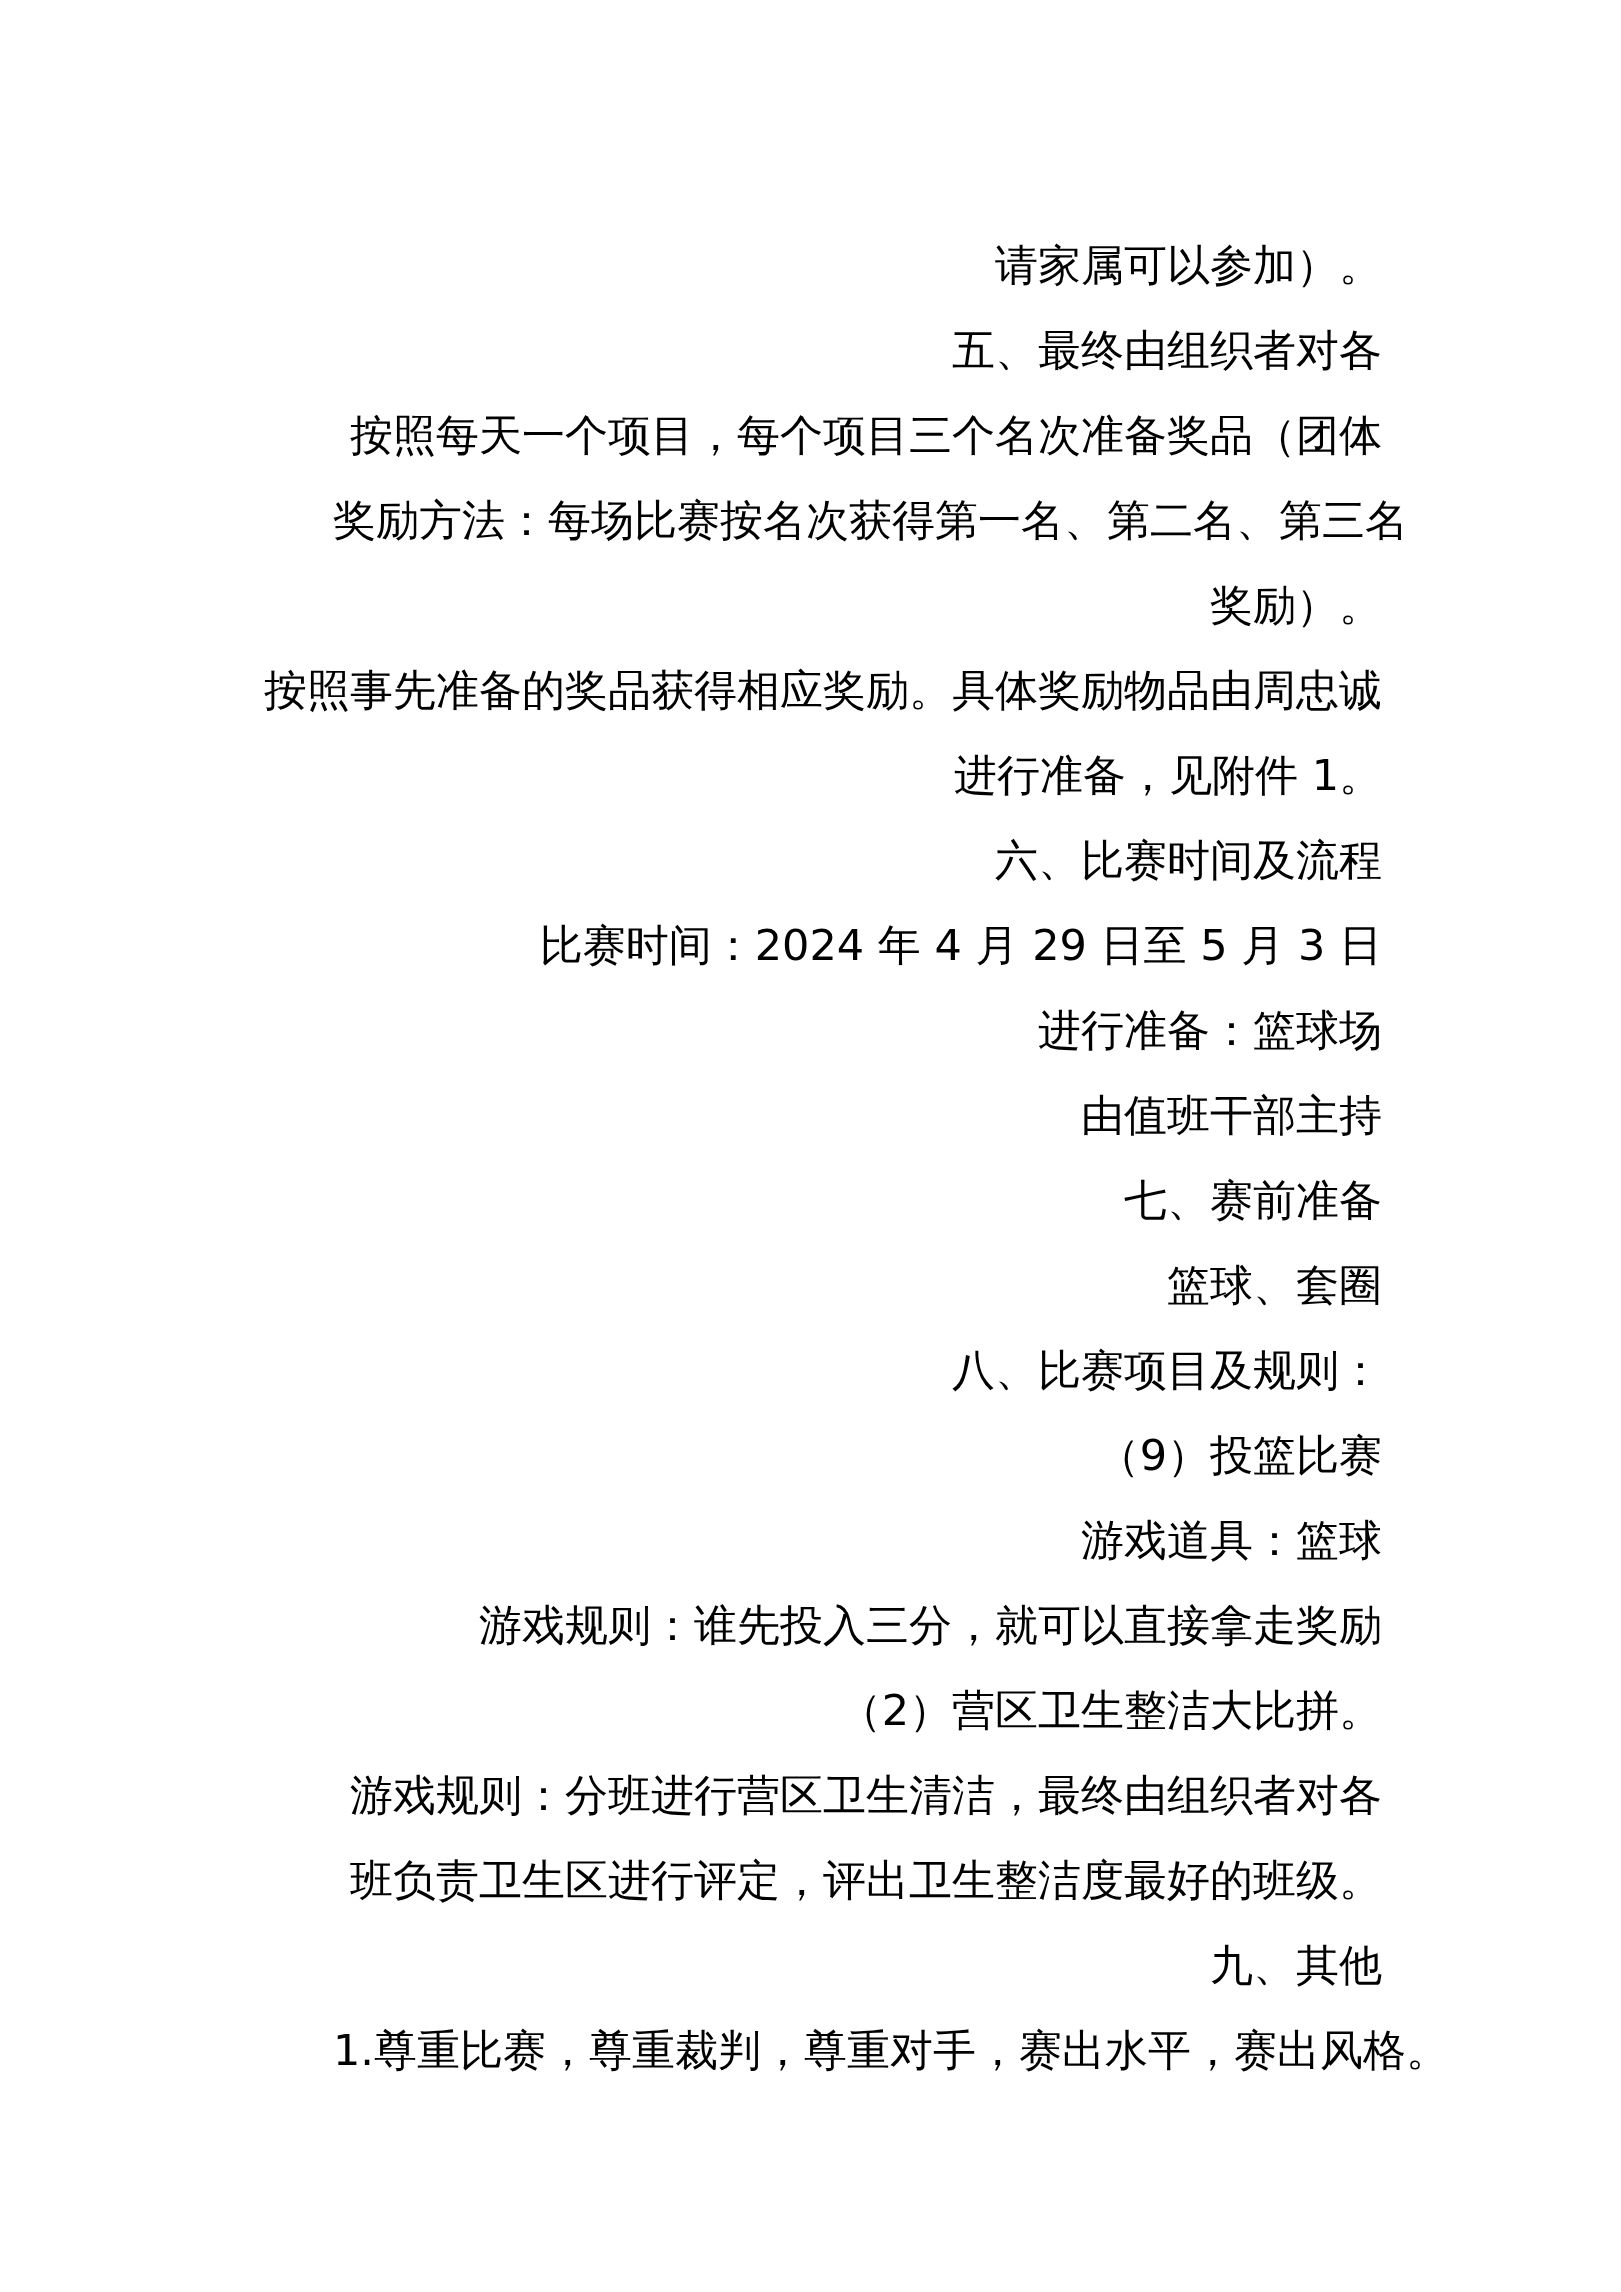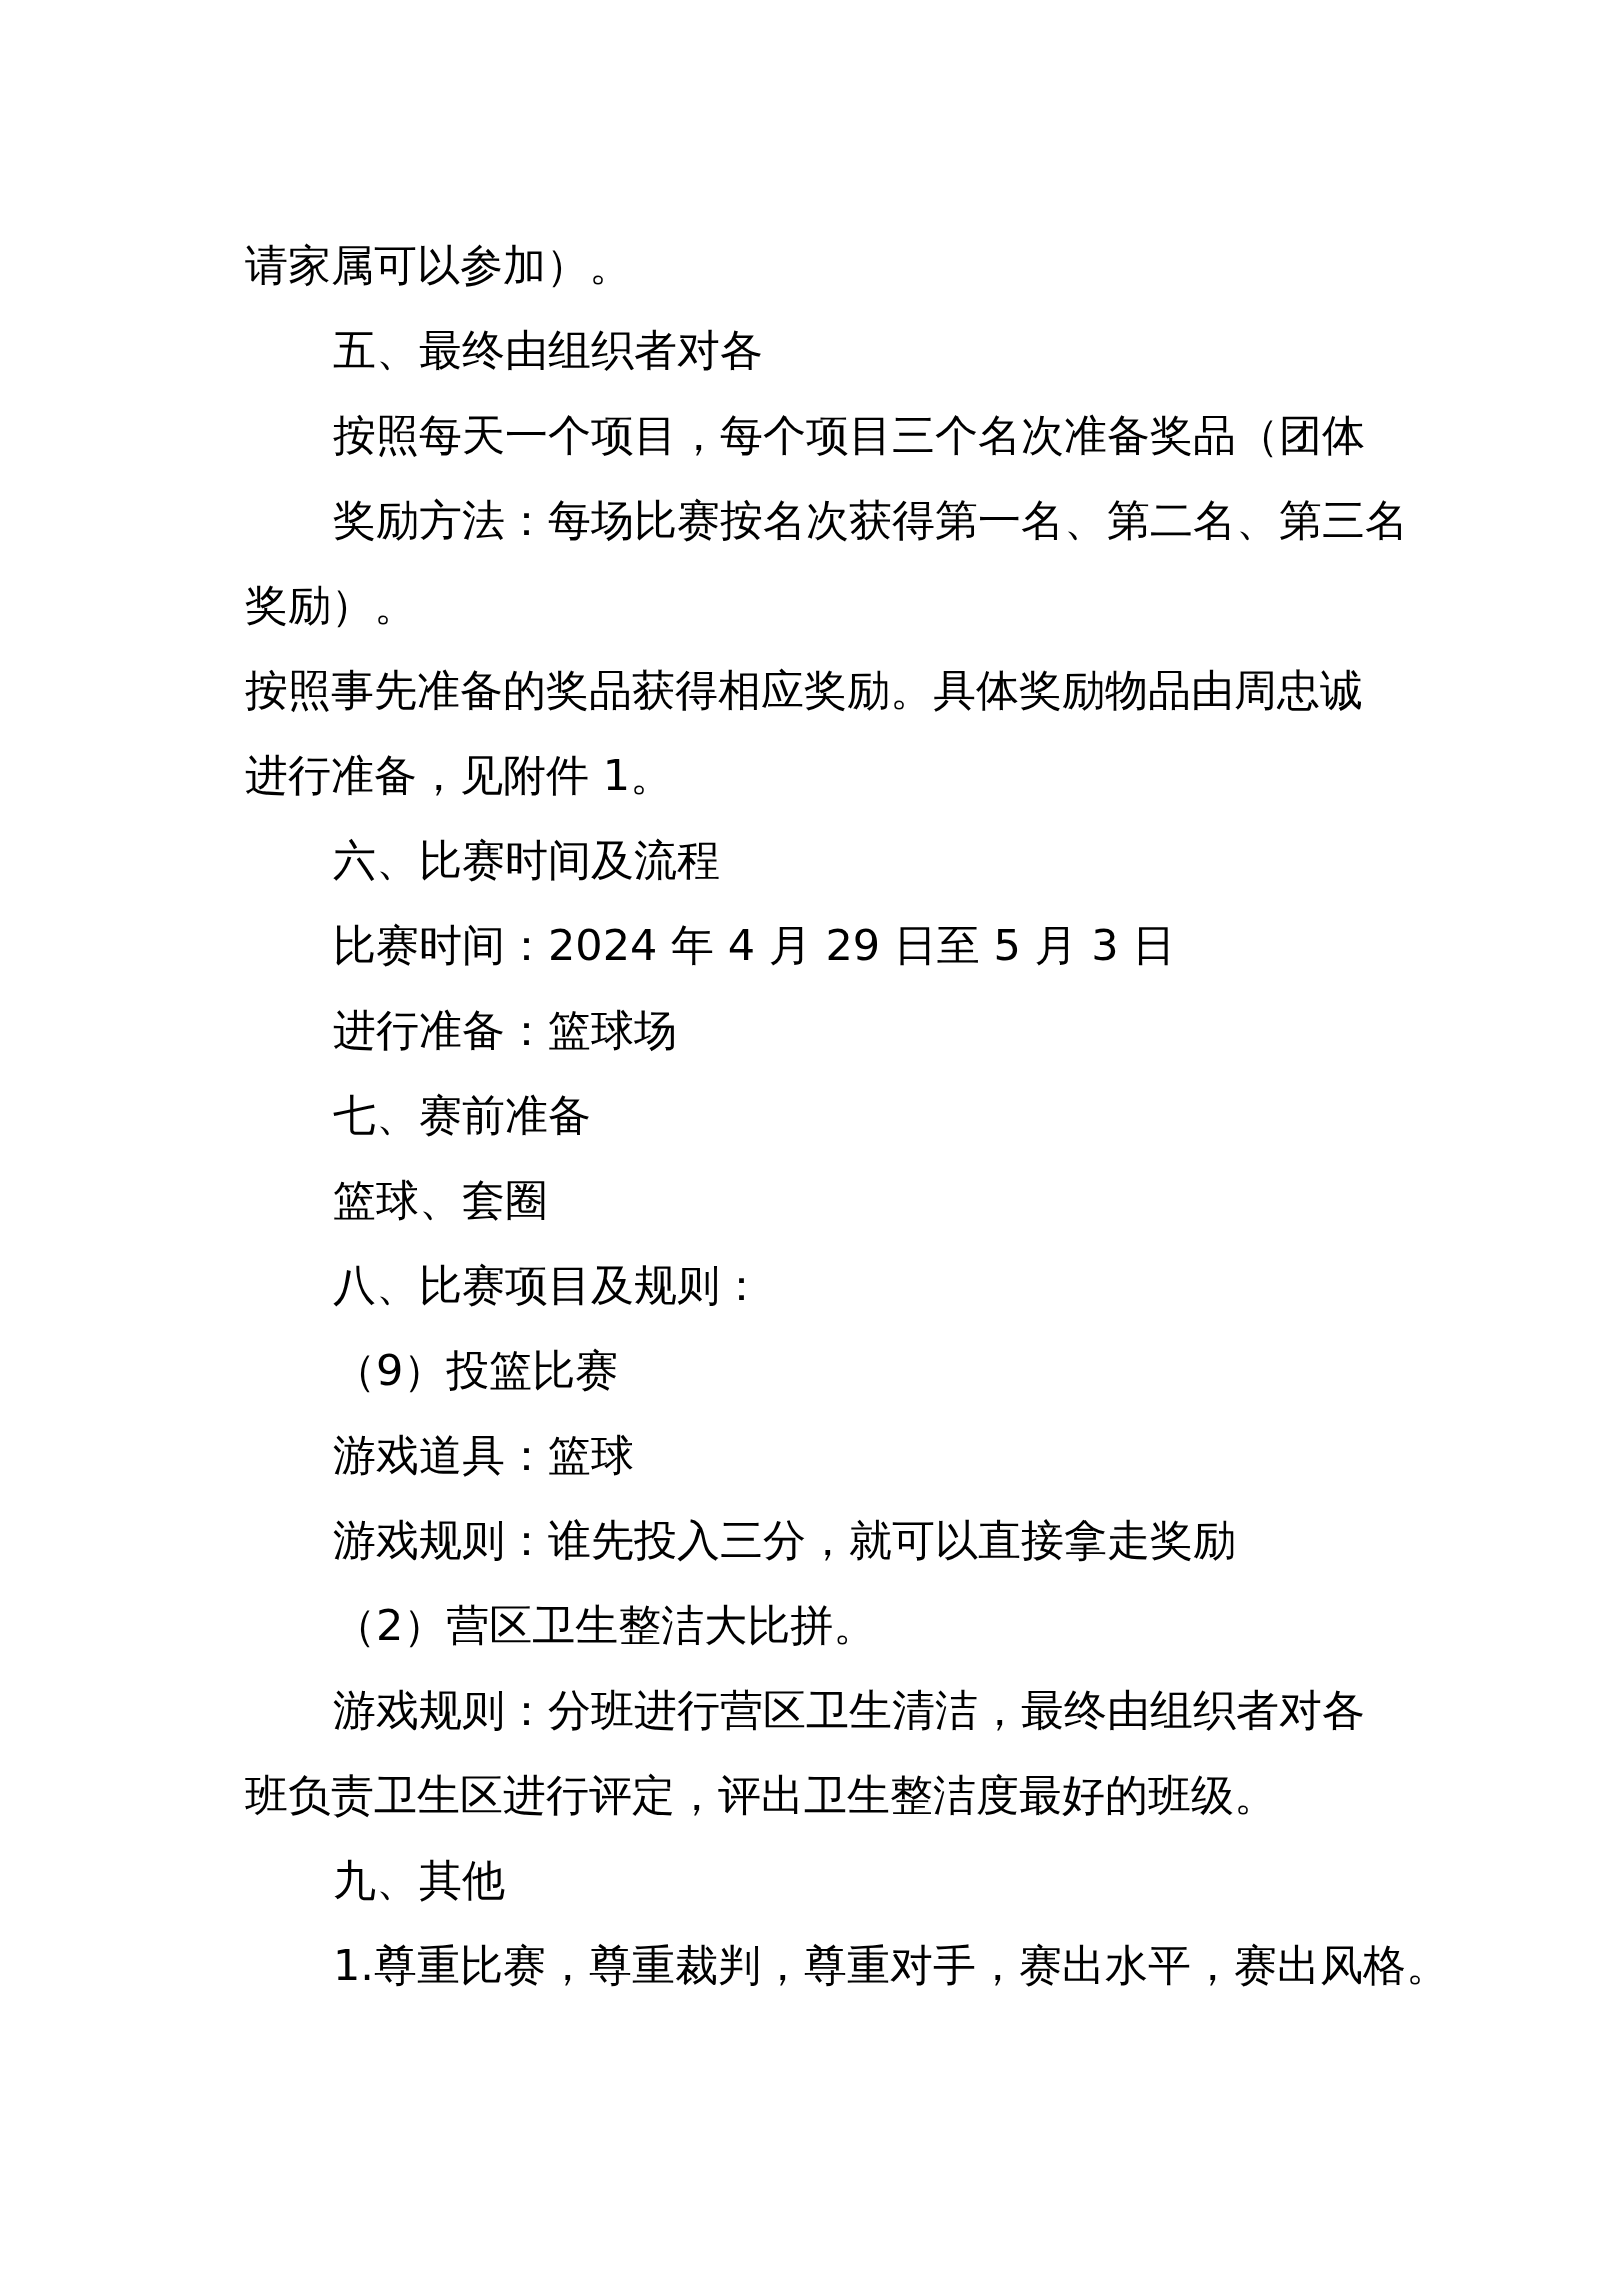--- a/index.html
+++ b/index.html
@@ -28,40 +28,42 @@
       left: 245px;
       top: 223px;
       width: 1137px;
     }
     .line {
       font-size: 43px;
       line-height: 85px;
       height: 85px;
       white-space: nowrap;
       letter-spacing: 0px;
+      text-align: right;
     }
     .indent {
       padding-left: 88px;
     }
   </style>
 </head>
 <body>
 
 <div class="page">
   <div class="content">
     <div class="line">请家属可以参加）。</div>
     <div class="line indent">五、最终由组织者对各</div>
     <div class="line indent">按照每天一个项目，每个项目三个名次准备奖品（团体</div>
     <div class="line indent">奖励方法：每场比赛按名次获得第一名、第二名、第三名</div>
     <div class="line">奖励）。</div>
     <div class="line">按照事先准备的奖品获得相应奖励。具体奖励物品由周忠诚</div>
     <div class="line">进行准备，见附件 1。</div>
     <div class="line indent">六、比赛时间及流程</div>
     <div class="line indent">比赛时间：2024 年 4 月 29 日至 5 月 3 日</div>
     <div class="line indent">进行准备：篮球场</div>
+    <div class="line indent">由值班干部主持</div>
     <div class="line indent">七、赛前准备</div>
     <div class="line indent">篮球、套圈</div>
     <div class="line indent">八、比赛项目及规则：</div>
     <div class="line indent">（9）投篮比赛</div>
     <div class="line indent">游戏道具：篮球</div>
     <div class="line indent">游戏规则：谁先投入三分，就可以直接拿走奖励</div>
     <div class="line indent">（2）营区卫生整洁大比拼。</div>
     <div class="line indent">游戏规则：分班进行营区卫生清洁，最终由组织者对各</div>
     <div class="line">班负责卫生区进行评定，评出卫生整洁度最好的班级。</div>
     <div class="line indent">九、其他</div>

